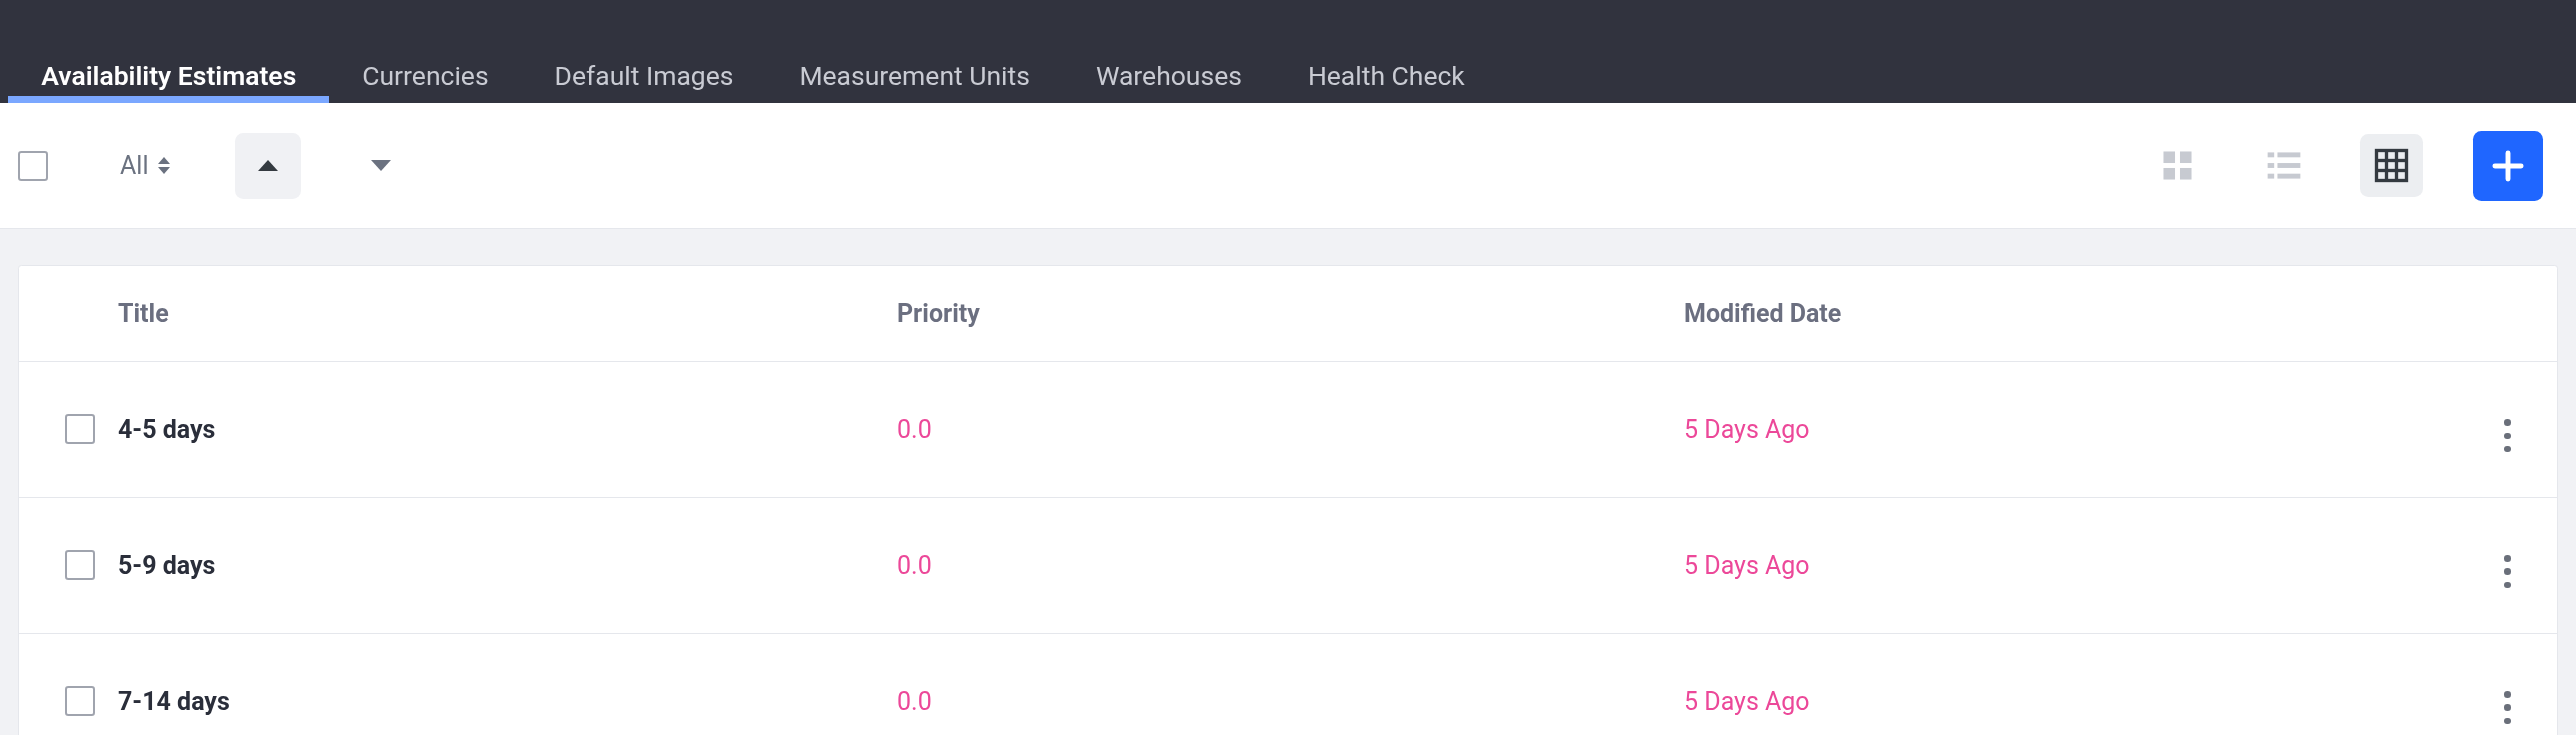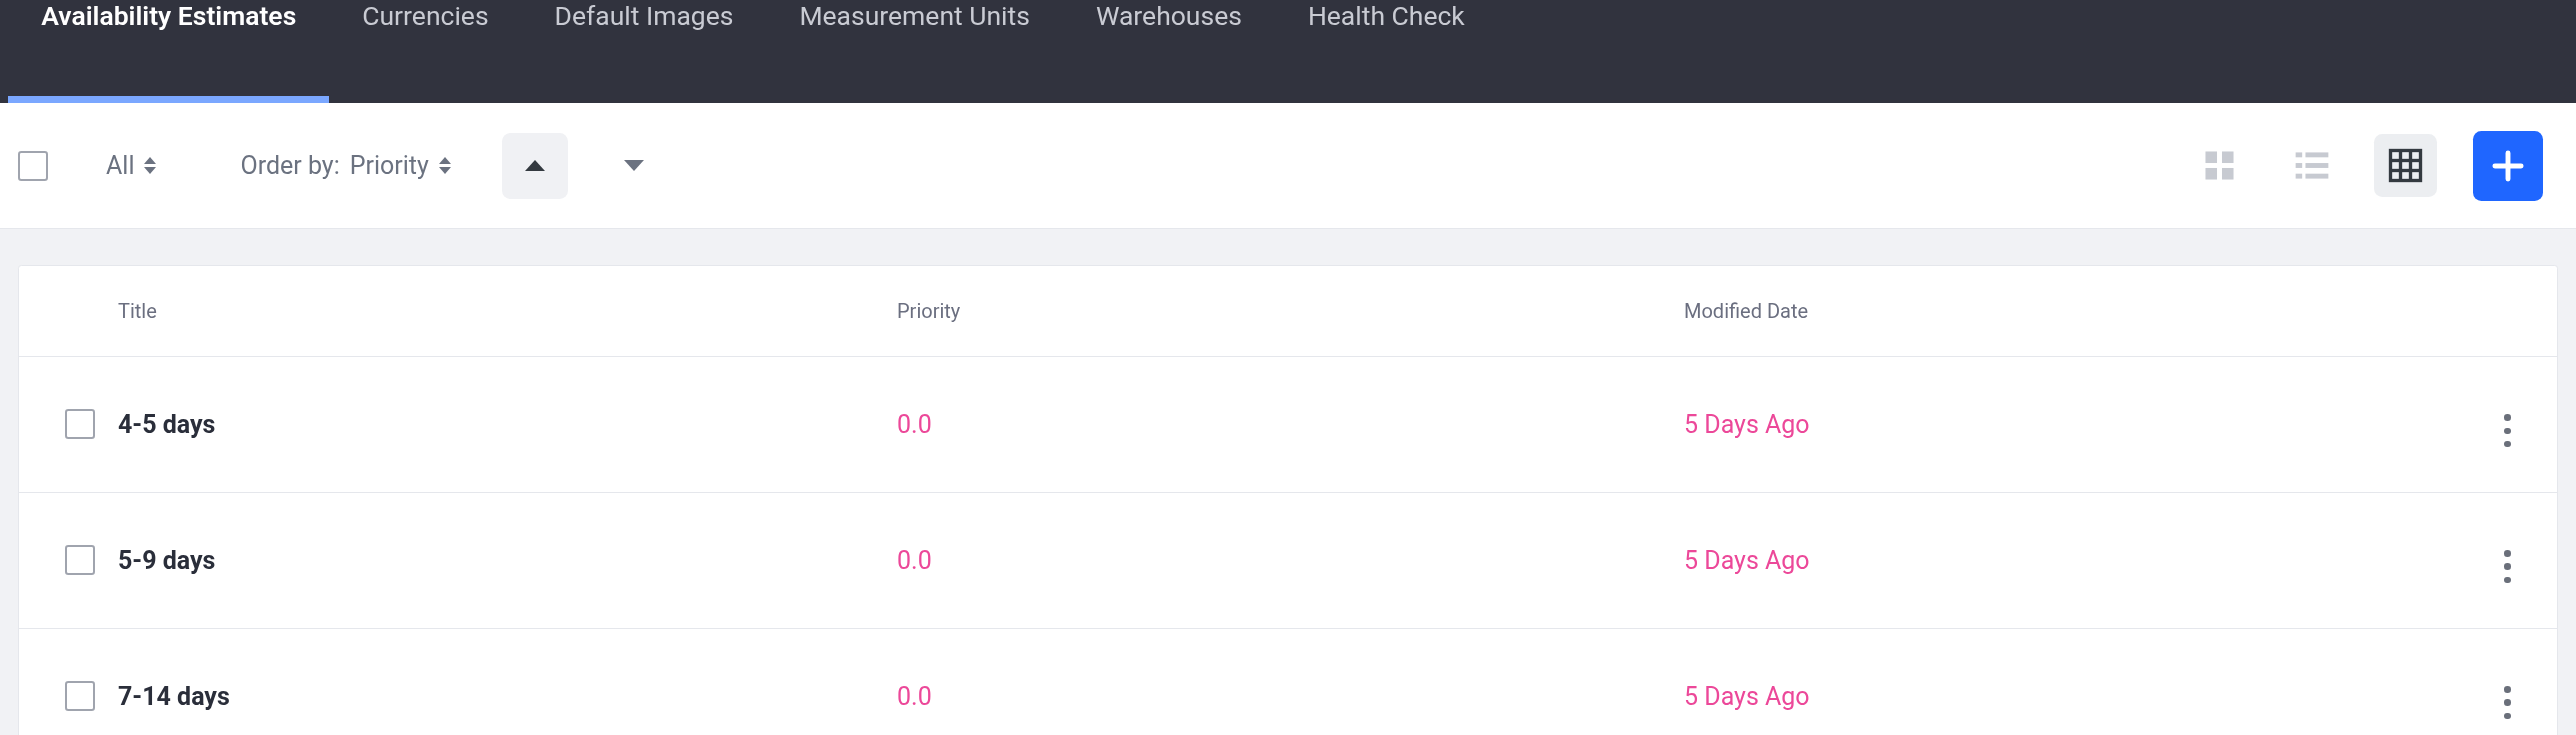--- a/index.html
+++ b/index.html
@@ -31,22 +31,22 @@
   
   .navbar{
     background:var(--navbar-bg);
     height:103px;
     display:flex;
     align-items:stretch;
     padding:0 8.3px 0 8.3px;
   }
   .nav-tab{
     display:flex;
-    align-items:flex-start;
-    padding:0 33px;
+    align-items:flex-end;
+    padding:12px 33px;
     color:var(--navbar-text-dim);
     font-size:26.5px;
     cursor:pointer;
     position:relative;
     white-space:nowrap;
   }
   .nav-tab.active{
     color:var(--navbar-text);
     font-weight:600;
   }
@@ -59,21 +59,21 @@
   }
 
   
   .toolbar{
     background:var(--toolbar-bg);
     height:126px;
     border-bottom:0.8px solid var(--border);
     display:flex;
     align-items:center;
     padding:0 33px 0 18px;
-    gap:10px;
+    gap:24px;
   }
   .checkbox{
     width:30px;height:30px;
     border:2.5px solid #a0a4ae;
     border-radius:3.3px;
     background:#fff;
     cursor:pointer;
     flex:0 0 auto;
   }
   .filter-btn,.order-btn{
@@ -120,21 +120,21 @@
   }
 
   
   .content{padding:36px 18px 0 18px;}
   .card{
     background:#fff;border:0.8px solid var(--border);border-radius:3.3px;overflow:hidden;
   }
   table{width:100%;border-collapse:collapse;table-layout:fixed;}
   th,td{text-align:left;vertical-align:middle;}
   thead th{
-    font-size:20px;font-weight:400;color:var(--header-muted);
+    font-size:25px;font-weight:700;color:var(--header-muted);
     padding:33px 0 33px 0;border-bottom:0.8px solid var(--border);
   }
   tbody td{
     font-size:25px;padding:41px 0;border-top:0.8px solid var(--border);
   }
   tbody tr:first-child td{border-top:none;}
   tbody tr + tr td{}
   .col-check{width:99px;}
   .col-title{width:779px;}
   .col-priority{width:787px;}
@@ -178,28 +178,20 @@
   <div class="checkbox"></div>
 
   <div class="filter-btn">
     <span>All</span>
     <span class="caret-double">
       <span class="caret-up"></span>
         <span class="caret-down"></span>
     </span>
   </div>
 
-  <div class="order-btn">
-    <span>Order by:</span>
-    <span>Priority</span>
-    <span class="caret-double">
-      <span class="caret-up"></span>
-        <span class="caret-down"></span>
-    </span>
-  </div>
 
   <div class="sort-btn active">
     <span class="tri-up"></span>
   </div>
   <div class="sort-btn">
     <span class="tri-down"></span>
   </div>
 
   <div class="spacer"></div>
 

